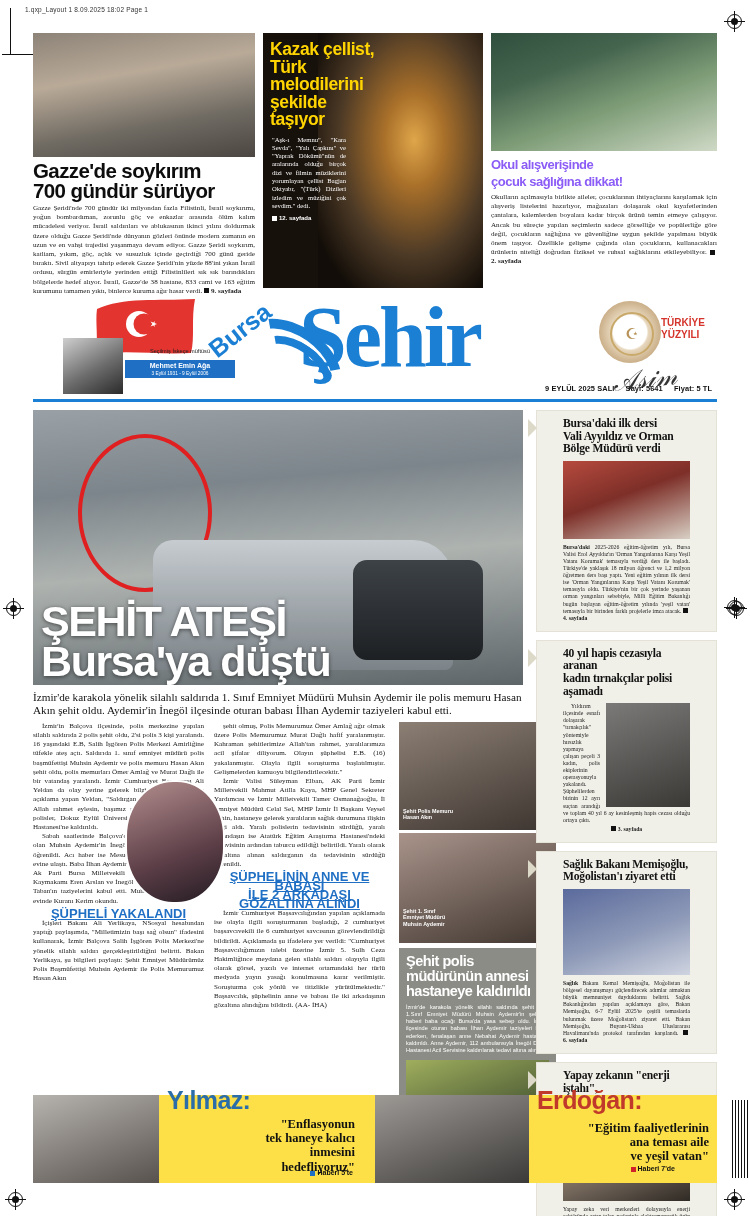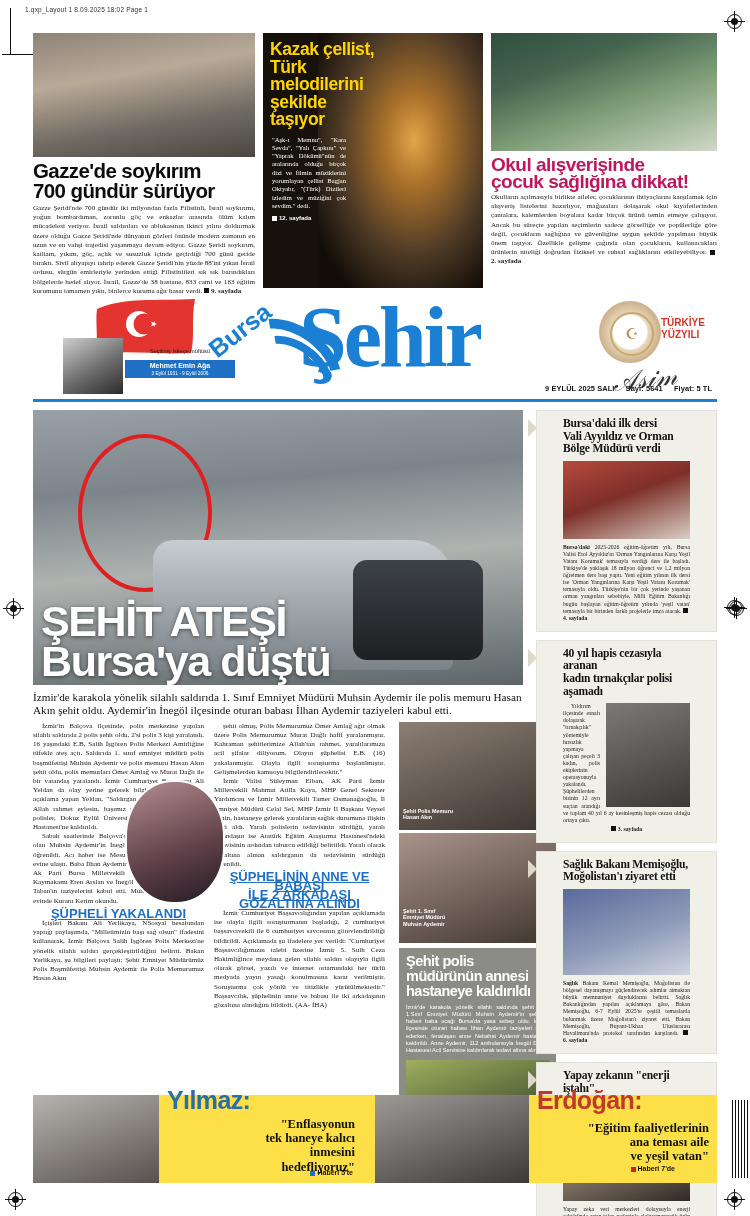--- a/index.html
+++ b/index.html
@@ -28,21 +28,21 @@
   .t-gaz{position:absolute;left:0;top:0;width:222px;}
   .t-gaz .img{height:124px;background:linear-gradient(170deg,#8d8378 0%,#b9aa98 35%,#6f6a62 70%,#4b4641 100%);}
   .t-gaz h2{margin:4px 0 3px;font-family:"Liberation Sans",sans-serif;font-weight:bold;font-size:20.5px;line-height:20px;letter-spacing:-0.6px;color:#0d0d0d;}
   .t-kaz{position:absolute;left:230px;top:0;width:220px;height:255px;background:#17110c;overflow:hidden;}
   .t-kaz .cello{position:absolute;right:-10px;top:0;width:175px;height:255px;background:radial-gradient(ellipse at 55% 42%,#e0a64a 0%,#a9702a 22%,#4d3a26 55%,#120d08 85%);}
   .t-kaz h2{position:relative;margin:8px 0 0 7px;width:135px;font-family:"Liberation Sans",sans-serif;font-weight:bold;font-size:17.5px;line-height:17.5px;color:#ffd400;letter-spacing:-0.4px;}
   .t-kaz .dek{position:relative;margin:7px 0 0 9px;width:74px;font-size:6.6px;line-height:8.3px;color:#fff;text-align:justify;}
   .t-kaz .dek .sq{background:#fff;}
   .t-oku{position:absolute;left:458px;top:0;width:226px;}
   .t-oku .img{height:118px;background:linear-gradient(160deg,#2f4f3d 0%,#46654f 30%,#7e9d77 60%,#cfd9c6 100%);}
-  .t-oku h2{margin:5px 0 3px;font-family:"Liberation Sans",sans-serif;font-weight:bold;font-size:19px;line-height:17px;letter-spacing:-0.5px;color:#be185d;}
+  .t-oku h2{margin:5px 0 3px;font-family:"Liberation Sans",sans-serif;font-weight:bold;font-size:13px;line-height:17px;letter-spacing:-0.5px;color:#8b5cf6;}
 
   
   .masthead{position:absolute;left:33px;top:295px;width:684px;height:108px;}
   .flag{position:absolute;left:62px;top:2px;width:104px;height:60px;}
   .flag svg{display:block;}
   .mufti{position:absolute;left:30px;top:43px;width:60px;height:56px;background:linear-gradient(150deg,#cfcfcf,#6d6d6d 55%,#2a2a2a);}
   .mufti-cap{position:absolute;left:92px;top:53px;width:110px;text-align:center;}
   .mufti-cap .l1{font-size:5.6px;color:#222;font-family:"Liberation Sans",sans-serif;}
   .mufti-cap .nm{margin-top:6px;background:#1f6fc4;color:#fff;font-family:"Liberation Sans",sans-serif;font-weight:bold;font-size:7px;line-height:9px;padding:1px 0;}
   .mufti-cap .dt{background:#1f6fc4;color:#fff;font-family:"Liberation Sans",sans-serif;font-size:4.8px;line-height:6px;padding-bottom:1px;}

